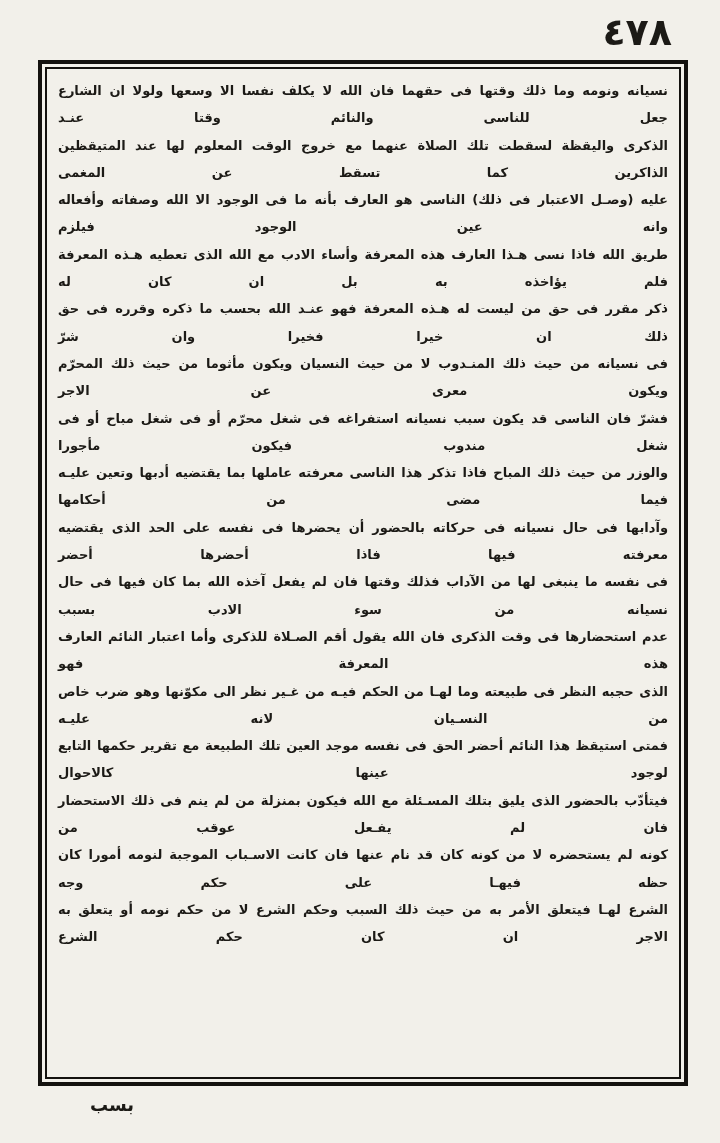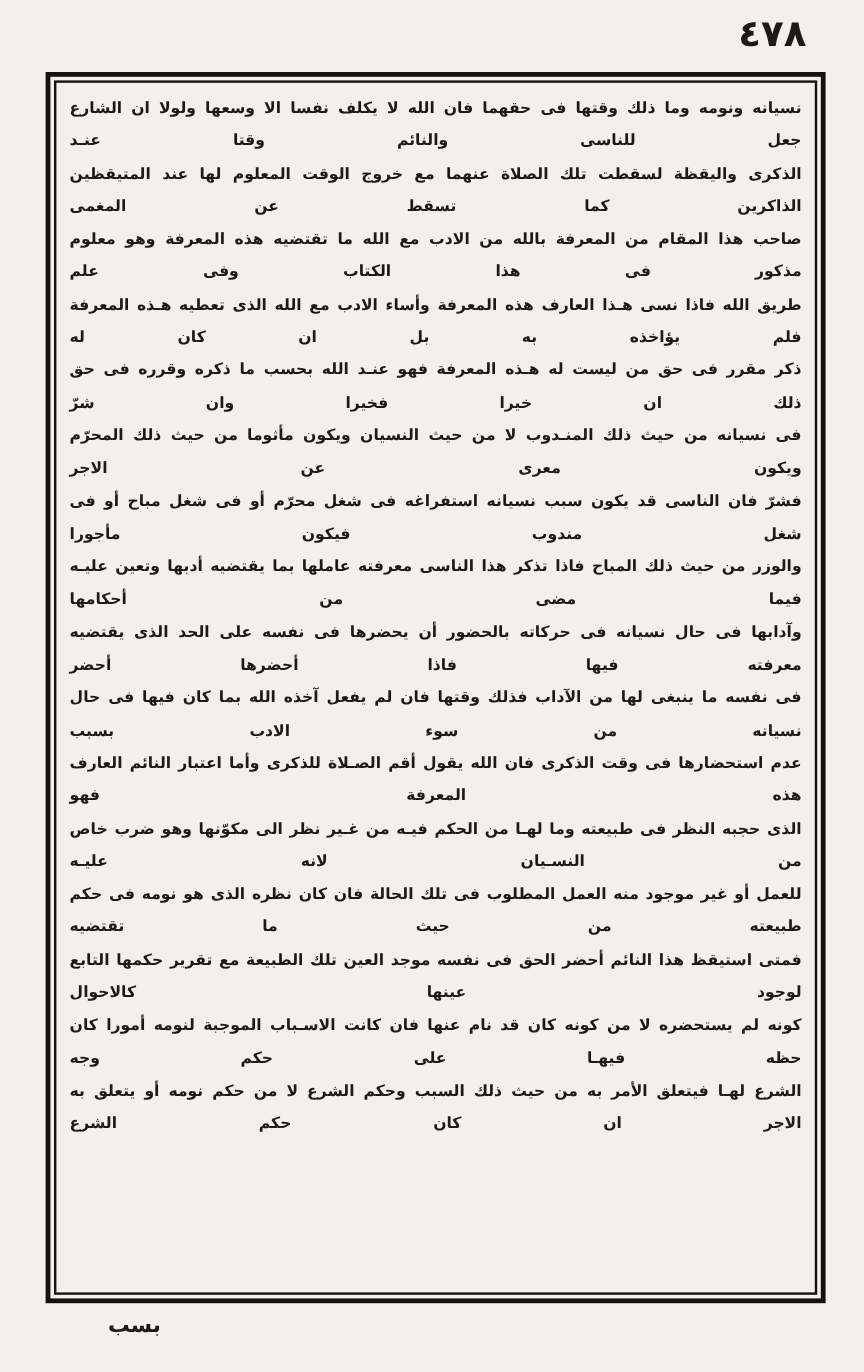--- a/index.html
+++ b/index.html
@@ -6,21 +6,21 @@
   body {
     width: 720px; height: 1143px;
     background: #f2f0ea;
     color: #1c1a16;
     font-family: "DejaVu Sans", sans-serif;
     position: relative;
     overflow: hidden;
   }
   .page-number {
     position: absolute; top: 10px; right: 48px;
-    font-size: 31px; font-weight: bold;
+    font-size: 38px; font-weight: bold;
     letter-spacing: 1px;
     direction: rtl;
   }
   .frame-outer {
     position: absolute; left: 38px; top: 60px;
     width: 650px; height: 1026px;
     border: 4px solid #14120f;
     box-sizing: border-box;
     padding: 3px;
     background: #f2f0ea;
@@ -55,32 +55,32 @@
 
 <div class="page">
 
   <div class="page-number">٤٧٨</div>
 
   <div class="frame-outer">
     <div class="frame-inner">
       <div>
           <div class="line">نسيانه ونومه وما ذلك وقتها فى حقهما فان الله لا يكلف نفسا الا وسعها ولولا ان الشارع جعل للناسى والنائم وقتا عنـد</div>
           <div class="line">الذكرى واليقظة لسقطت تلك الصلاة عنهما مع خروج الوقت المعلوم لها عند المتيقظين الذاكرين كما تسقط عن المغمى</div>
-          <div class="line">صاحب هذا المقام من المعرفة بالله من الادب مع الله ما تقتضيه هذه المعرفة وهو معلوم مذكور فى هذا الكتاب وفى علم</div>
+          <div class="line">عليه (وصـل الاعتبار فى ذلك) الناسى هو العارف بأنه ما فى الوجود الا الله وصفاته وأفعاله وانه عين الوجود فيلزم</div>
           <div class="line">طريق الله فاذا نسى هـذا العارف هذه المعرفة وأساء الادب مع الله الذى تعطيه هـذه المعرفة فلم يؤاخذه به بل ان كان له</div>
           <div class="line">ذكر مقرر فى حق من ليست له هـذه المعرفة فهو عنـد الله بحسب ما ذكره وقرره فى حق ذلك ان خيرا فخيرا وان شرّ</div>
           <div class="line">فى نسيانه من حيث ذلك المنـدوب لا من حيث النسيان ويكون مأثوما من حيث ذلك المحرّم ويكون معرى عن الاجر</div>
           <div class="line">فشرّ فان الناسى قد يكون سبب نسيانه استفراغه فى شغل محرّم أو فى شغل مباح أو فى شغل مندوب فيكون مأجورا</div>
           <div class="line">والوزر من حيث ذلك المباح فاذا تذكر هذا الناسى معرفته عاملها بما يقتضيه أدبها وتعين عليـه فيما مضى من أحكامها</div>
           <div class="line">وآدابها فى حال نسيانه فى حركاته بالحضور أن يحضرها فى نفسه على الحد الذى يقتضيه معرفته فيها فاذا أحضرها أحضر</div>
           <div class="line">فى نفسه ما ينبغى لها من الآداب فذلك وقتها فان لم يفعل آخذه الله بما كان فيها فى حال نسيانه من سوء الادب بسبب</div>
           <div class="line">عدم استحضارها فى وقت الذكرى فان الله يقول أقم الصـلاة للذكرى وأما اعتبار النائم العارف هذه المعرفة فهو</div>
           <div class="line">الذى حجبه النظر فى طبيعته وما لهـا من الحكم فيـه من غـير نظر الى مكوّنها وهو ضرب خاص من النسـيان لانه عليـه</div>
-          <div class="line">للعمل أو غير موجود منه العمل المطلوب فى تلك الحالة فان كان نظره الذى هو نومه فى حكم طبيعته من حيث ما تقتضيه</div>
           <div class="line">فمتى استيقظ هذا النائم أحضر الحق فى نفسه موجد العين تلك الطبيعة مع تقرير حكمها التابع لوجود عينها كالاحوال</div>
+          <div class="line">فيتأدّب بالحضور الذى يليق بتلك المسـئلة مع الله فيكون بمنزلة من لم ينم فى ذلك الاستحضار فان لم يفـعل عوقب من</div>
           <div class="line">كونه لم يستحضره لا من كونه كان قد نام عنها فان كانت الاسـباب الموجبة لنومه أمورا كان حظه فيهـا على حكم وجه</div>
           <div class="line">الشرع لهـا فيتعلق الأمر به من حيث ذلك السبب وحكم الشرع لا من حكم نومه أو يتعلق به الاجر ان كان حكم الشرع</div>
         </div>
     </div>
   </div>
 
   <div class="catchword">بسب</div>
 
 </div>
 

